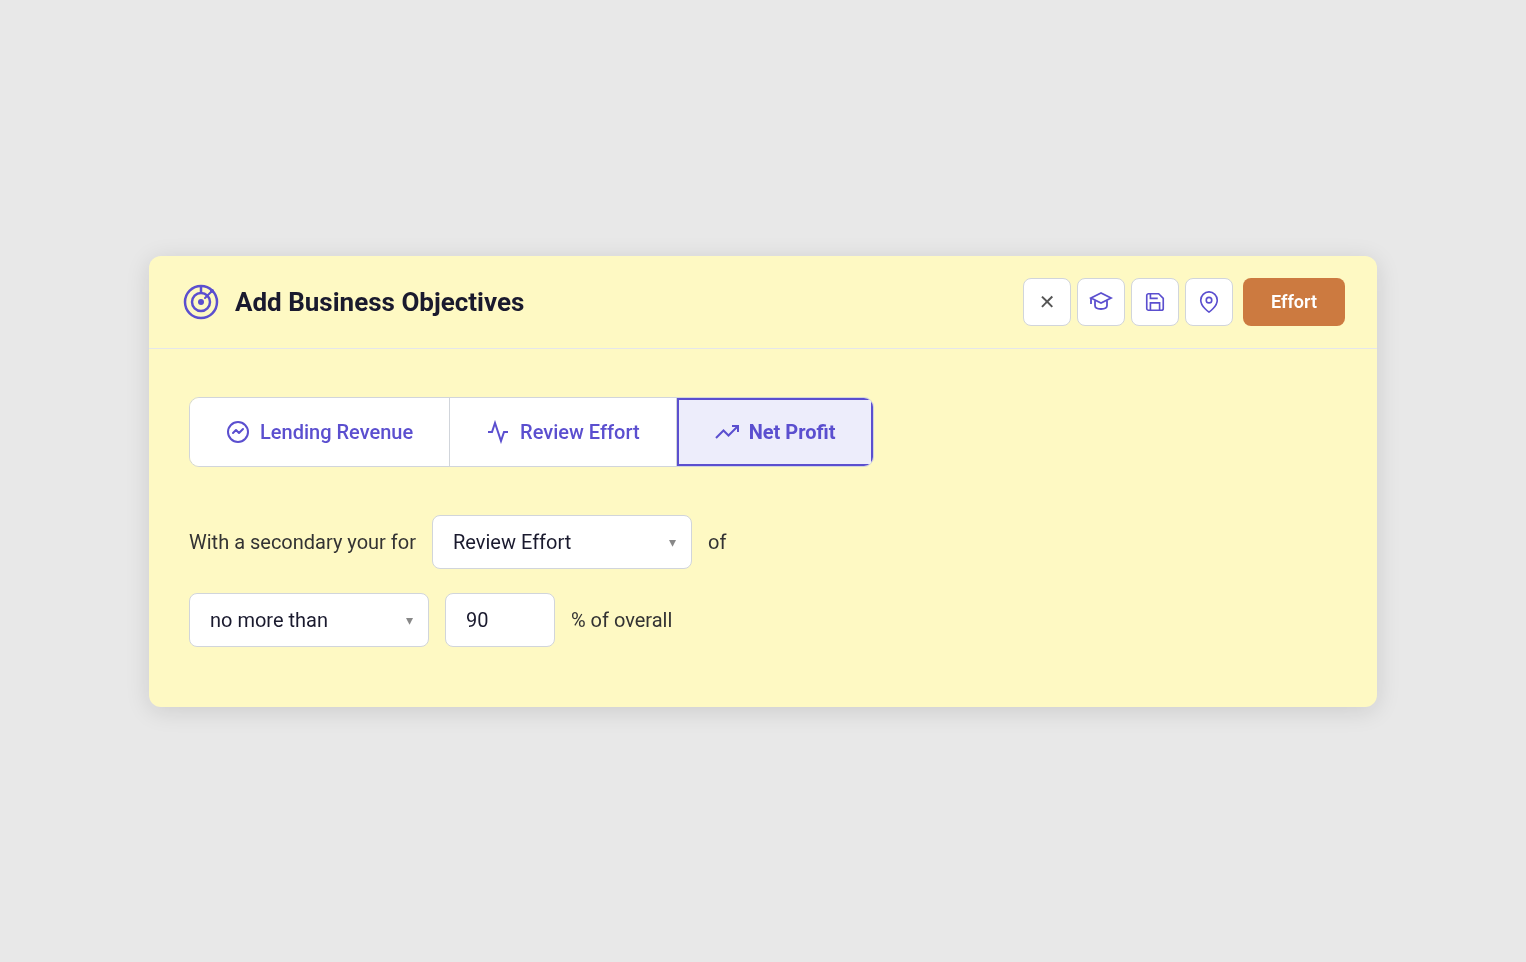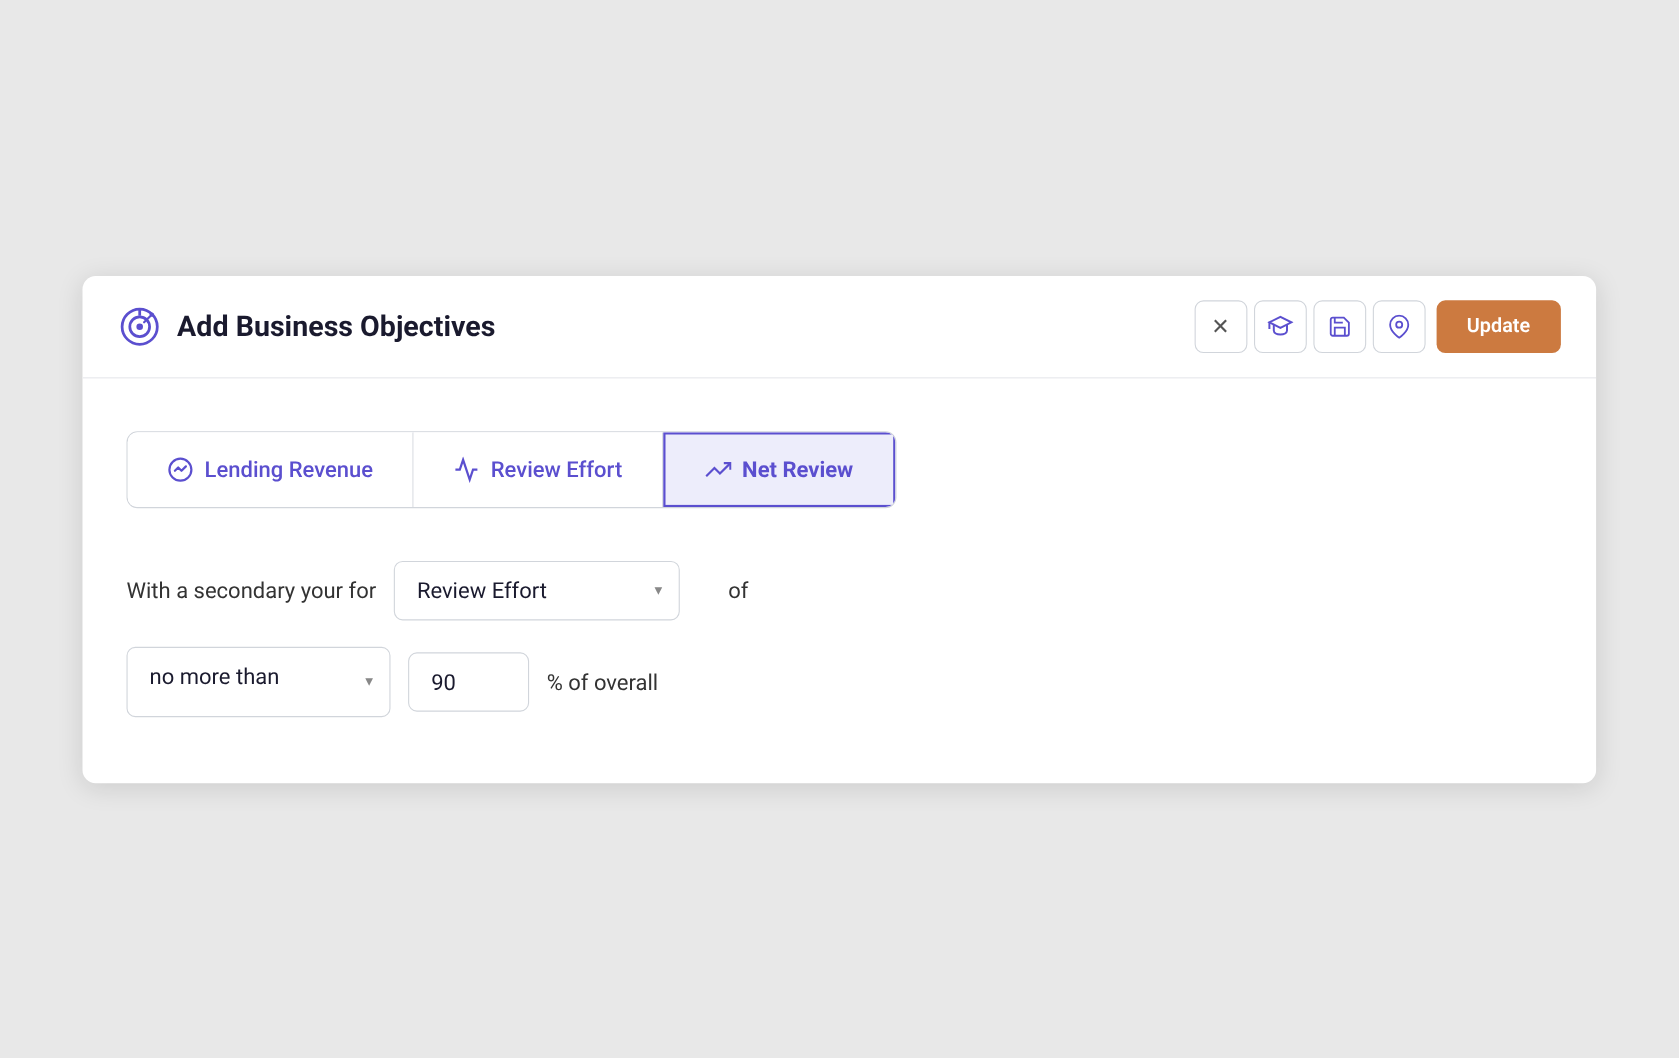--- a/index.html
+++ b/index.html
@@ -12,24 +12,24 @@
     body {
       background: #e8e8e8;
       display: flex;
       align-items: center;
       justify-content: center;
       min-height: 100vh;
       padding: 20px;
     }
 
     .modal {
-      background: #ffffff;
+      background: #fef9c3;
       border-radius: 12px;
       box-shadow: 0 4px 24px rgba(0,0,0,0.12);
-      width: 1376px;
+      width: 1228px;
       max-width: 100%;
       overflow: hidden;
     }
 
     .modal-header {
       display: flex;
       align-items: center;
       justify-content: space-between;
       padding: 22px 32px;
       border-bottom: 1px solid #e5e7eb;
@@ -142,21 +142,20 @@
     }
 
     .secondary-goal-label {
       font-size: 20px;
       color: #333;
     }
 
     .secondary-goal-of {
       font-size: 20px;
       color: #333;
-      margin-left: 28px;
     }
 
     .select-wrapper {
       position: relative;
       display: inline-flex;
       align-items: center;
     }
 
     .select-dropdown {
       appearance: none;
@@ -193,21 +192,21 @@
     }
 
     .constraint-dropdown {
       appearance: none;
       -webkit-appearance: none;
       border: 1.5px solid #d1d5db;
       border-radius: 8px;
       background: #fff;
       font-size: 20px;
       color: #1a1a2e;
-      padding: 14px 48px 24px 20px;
+      padding: 14px 48px 14px 20px;
       cursor: pointer;
       min-width: 240px;
     }
 
     .number-input {
       border: 1.5px solid #d1d5db;
       border-radius: 8px;
       font-size: 20px;
       font-weight: 400;
       color: #1a1a2e;
@@ -264,21 +263,21 @@
           <polyline points="17 21 17 13 7 13 7 21"></polyline>
           <polyline points="7 3 7 8 15 8"></polyline>
         </svg>
       </button>
       <button class="icon-btn">
         <svg width="22" height="22" viewBox="0 0 24 24" fill="none" stroke="#5b4fcf" stroke-width="1.8">
           <path d="M21 10c0 7-9 13-9 13s-9-6-9-13a9 9 0 0118 0z"></path>
           <circle cx="12" cy="10" r="3"></circle>
         </svg>
       </button>
-      <button class="update-btn">Update</button>
+      <button class="update-btn">Effort</button>
     </div>
   </div>
 
   <div class="modal-body">
 
 
     <div class="goal-options">
 
       <button class="goal-option">
         <svg class="goal-svg" viewBox="0 0 24 24">
@@ -293,21 +292,21 @@
           <polyline points="22 12 18 12 15 21 9 3 6 12 2 12"></polyline>
         </svg>
         <span>Review Effort</span>
       </button>
 
       <button class="goal-option active">
         <svg class="goal-svg" viewBox="0 0 24 24">
           <polyline points="23 6 13.5 15.5 8.5 10.5 1 18"></polyline>
           <polyline points="17 6 23 6 23 12"></polyline>
         </svg>
-        <span>Net Review</span>
+        <span>Net Profit</span>
       </button>
 
     </div>
 
     <div class="secondary-goal-row">
       <span class="secondary-goal-label">With a secondary your for</span>
 
       <div class="select-wrapper">
         <select class="select-dropdown">
           <option>Review Effort</option>

